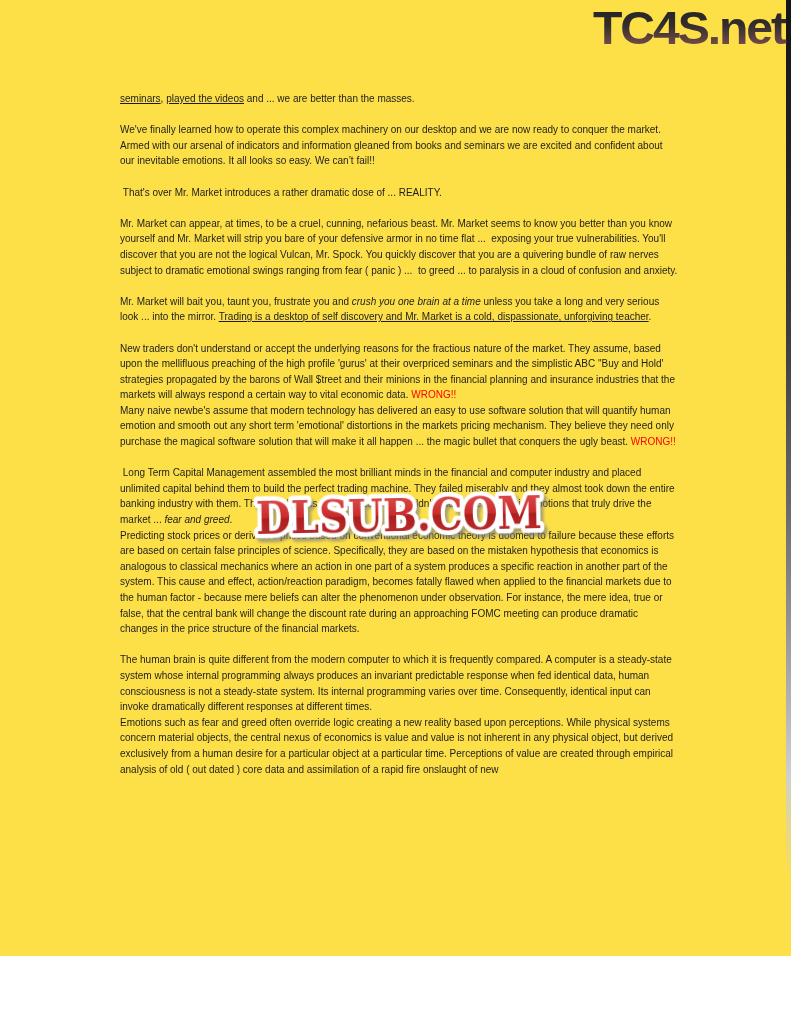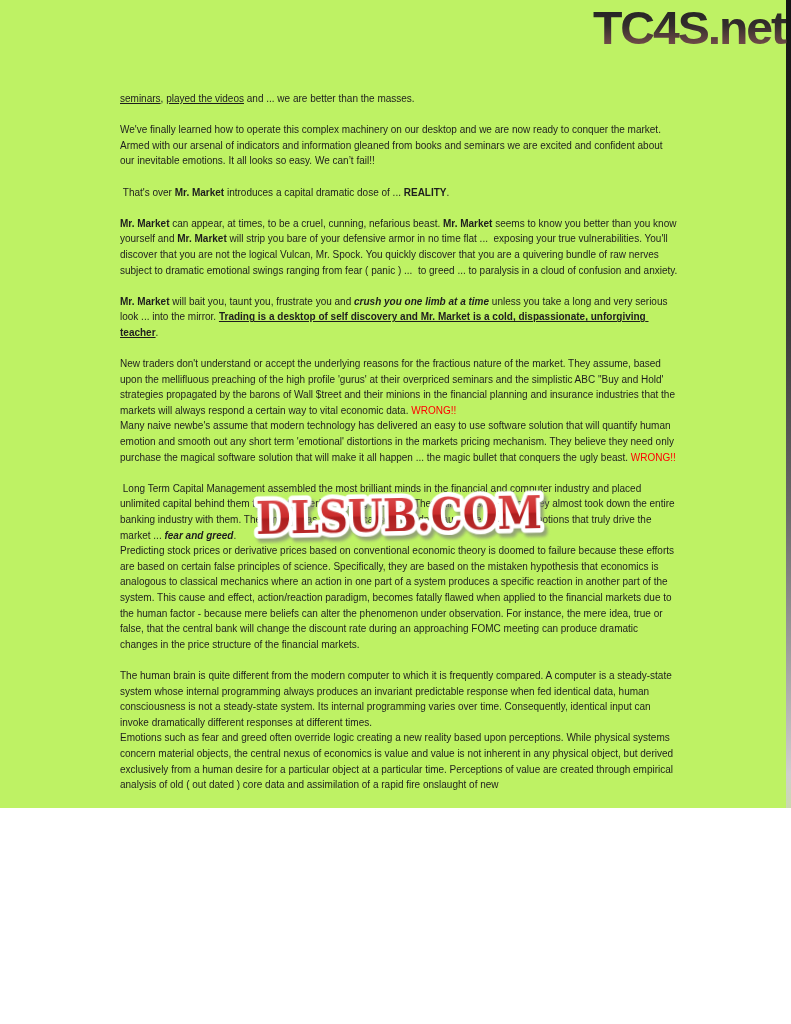--- a/index.html
+++ b/index.html
@@ -1,26 +1,26 @@
 <!DOCTYPE html>
 <html><head>
 <meta charset="utf-8">
 <style>
   html,body{margin:0;padding:0;background:#ffffff;}
-  .page{position:relative;width:791px;height:808px;background:#bef264;overflow:hidden;
+  .page{position:relative;width:791px;height:956px;background:#fde047;overflow:hidden;
         font-family:"Liberation Sans",sans-serif;}
   .edge-strip{position:absolute;top:0;right:0;width:5px;height:880px;
         background:linear-gradient(180deg,#141414 0%,#222222 18%,#3d3d3d 38%,#6a6a6a 58%,
                    #9e9e9e 74%,#cfcfcf 88%,rgba(255,255,255,0) 100%);}
   .logo{position:absolute;top:2px;right:2px;}
   .content{position:absolute;left:120px;top:91px;width:558px;
         font-size:10px;line-height:15.6px;color:#1d1d1d;}
   .para{margin:0;white-space:pre-wrap;}
   .para.gap{margin-top:15.6px;}
-  .b{font-weight:700;}
+  .b{font-weight:400;}
   .i{font-style:italic;}
   .u{text-decoration:underline;}
   .red{color:#ff0000;font-weight:400;}
   .watermark{position:absolute;left:248px;top:484px;transform:rotate(-1.2deg);}
 </style>
 </head>
 <body>
 
 <div class="page">
 
@@ -34,23 +34,23 @@
         <stop offset="0.8" stop-color="#6d4a47"></stop>
         <stop offset="1" stop-color="#96625f"></stop>
       </linearGradient>
     </defs>
     <text x="100" y="42" text-anchor="middle" font-family="Liberation Sans, sans-serif" font-size="46" font-weight="bold" letter-spacing="-2" textLength="192" lengthAdjust="spacingAndGlyphs" fill="url(#logoGrad)">TC4S.net</text>
   </svg>
 
   <div class="content">
       <p class="para"><span class="u">seminars</span><span>, </span><span class="u">played the videos</span><span> and ... we are better than the masses.</span></p>
       <p class="para gap"><span>We've finally learned how to operate this complex machinery on our desktop and we are now ready to conquer the market. Armed with our arsenal of indicators and information gleaned from books and seminars we are excited and confident about our inevitable emotions. It all looks so easy. We can’t fail!!</span></p>
-      <p class="para gap"><span> That's over </span><span class="b">Mr. Market</span><span> introduces a capital dramatic dose of ... </span><span class="b">REALITY</span><span>.</span></p>
+      <p class="para gap"><span> That's over </span><span class="b">Mr. Market</span><span> introduces a rather dramatic dose of ... </span><span class="b">REALITY</span><span>.</span></p>
       <p class="para gap"><span class="b">Mr. Market</span><span> can appear, at times, to be a cruel, cunning, nefarious beast. </span><span class="b">Mr. Market</span><span> seems to know you better than you know yourself and </span><span class="b">Mr. Market</span><span> will strip you bare of your defensive armor in no time flat ...  exposing your true vulnerabilities. You'll discover that you are not the logical Vulcan, Mr. Spock. You quickly discover that you are a quivering bundle of raw nerves subject to dramatic emotional swings ranging from fear ( panic ) ...  to greed ... to paralysis in a cloud of confusion and anxiety.</span></p>
-      <p class="para gap"><span class="b">Mr. Market</span><span> will bait you, taunt you, frustrate you and </span><span class="b i">crush you one limb at a time</span><span> unless you take a long and very serious look ... into the mirror. </span><span class="b u">Trading is a desktop of self discovery and Mr. Market is a cold, dispassionate, unforgiving teacher</span><span>.</span></p>
+      <p class="para gap"><span class="b">Mr. Market</span><span> will bait you, taunt you, frustrate you and </span><span class="b i">crush you one brain at a time</span><span> unless you take a long and very serious look ... into the mirror. </span><span class="b u">Trading is a desktop of self discovery and Mr. Market is a cold, dispassionate, unforgiving teacher</span><span>.</span></p>
       <p class="para gap"><span>New traders don't understand or accept the underlying reasons for the fractious nature of the market. They assume, based upon the mellifluous preaching of the high profile 'gurus' at their overpriced seminars and the simplistic ABC "Buy and Hold' strategies propagated by the barons of Wall $treet and their minions in the financial planning and insurance industries that the markets will always respond a certain way to vital economic data. </span><span class="b red">WRONG!!</span></p>
       <p class="para"><span>Many naive newbe's assume that modern technology has delivered an easy to use software solution that will quantify human emotion and smooth out any short term 'emotional' distortions in the markets pricing mechanism. They believe they need only purchase the magical software solution that will make it all happen ... the magic bullet that conquers the ugly beast. </span><span class="b red">WRONG!!</span></p>
       <p class="para gap"><span> Long Term Capital Management assembled the most brilliant minds in the financial and computer industry and placed unlimited capital behind them to build the perfect trading machine. They failed miserably and they almost took down the entire banking industry with them. Their model was flawed because it couldn't gauge the two basic emotions that truly drive the market ... </span><span class="b i">fear and greed</span><span>.</span></p>
       <p class="para"><span>Predicting stock prices or derivative prices based on conventional economic theory is doomed to failure because these efforts are based on certain false principles of science. Specifically, they are based on the mistaken hypothesis that economics is analogous to classical mechanics where an action in one part of a system produces a specific reaction in another part of the system. This cause and effect, action/reaction paradigm, becomes fatally flawed when applied to the financial markets due to the human factor - because mere beliefs can alter the phenomenon under observation. For instance, the mere idea, true or false, that the central bank will change the discount rate during an approaching FOMC meeting can produce dramatic changes in the price structure of the financial markets.</span></p>
       <p class="para gap"><span>The human brain is quite different from the modern computer to which it is frequently compared. A computer is a steady-state system whose internal programming always produces an invariant predictable response when fed identical data, human consciousness is not a steady-state system. Its internal programming varies over time. Consequently, identical input can invoke dramatically different responses at different times.</span></p>
       <p class="para"><span>Emotions such as fear and greed often override logic creating a new reality based upon perceptions. While physical systems concern material objects, the central nexus of economics is value and value is not inherent in any physical object, but derived exclusively from a human desire for a particular object at a particular time. Perceptions of value are created through empirical analysis of old ( out dated ) core data and assimilation of a rapid fire onslaught of new</span></p>
     </div>
 
   <svg class="watermark" width="302" height="64" viewBox="0 0 302 64">
     <defs>

